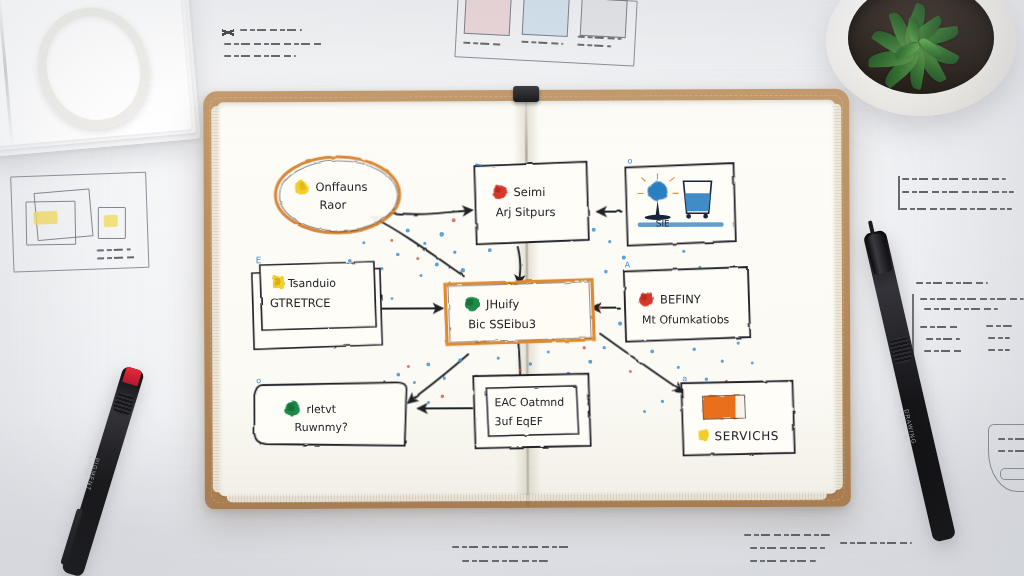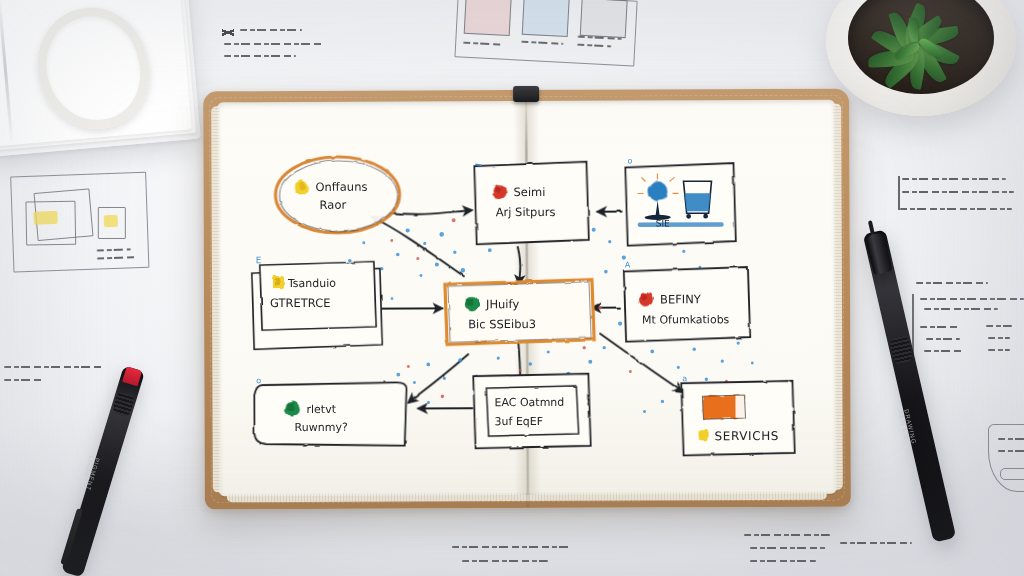--- a/index.html
+++ b/index.html
@@ -164,25 +164,20 @@
     <div class="box" style="left:18px;top:28px;width:48px;height:42px;transform:rotate(1deg);"></div>
     <div class="hl" style="left:26px;top:38px;width:24px;height:13px;background:#f3dd5f;"></div>
     <div class="box" style="left:90px;top:36px;width:26px;height:30px;transform:rotate(2deg);"></div>
     <div class="hl" style="left:96px;top:44px;width:14px;height:12px;background:#f3dd5f;"></div>
     <div class="ink inkline thin" style="left:88px;top:78px;width:34px;"></div>
     <div class="ink inkline thin" style="left:88px;top:86px;width:40px;"></div>
     <span class="scribble">Rath Ina fonnsennmnts</span>
   </div>
 
 
-  <div class="note" style="left:4px;top:366px;width:120px;height:34px;">
-    <div class="ink inkline thin" style="left:0;top:0;width:98px;"></div>
-    <div class="ink inkline thin" style="left:0;top:13px;width:40px;"></div>
-    <span class="scribble">I Snrrooline tara</span>
-  </div>
 
   <div class="note" style="left:896px;top:178px;width:124px;height:46px;">
     <div class="ink inkline thin" style="left:6px;top:0;width:104px;"></div>
     <div class="ink inkline thin" style="left:6px;top:13px;width:112px;"></div>
     <div class="ink" style="left:2px;top:-2px;width:2px;height:34px;background:#2b2d33;opacity:.7;"></div>
     <div class="ink inkline thin" style="left:4px;top:30px;width:112px;"></div>
     <span class="scribble">2 Snnn shucl-ond fy</span>
   </div>
 
   <div class="note" style="left:910px;top:282px;width:116px;height:92px;">

